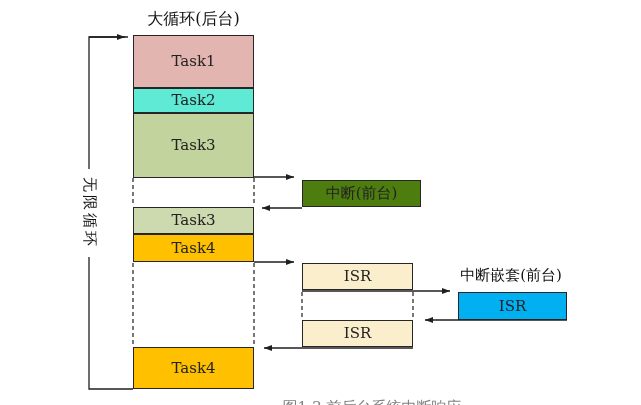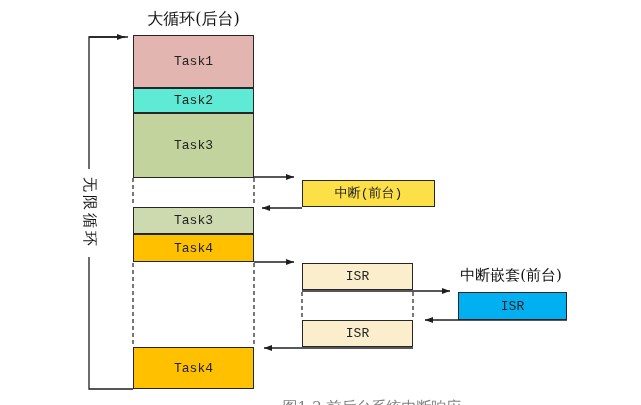--- a/index.html
+++ b/index.html
@@ -3,31 +3,31 @@
 <meta charset="utf-8">
 <style>
   html,body{margin:0;padding:0;background:#ffffff;}
   #canvas{
     position:relative;width:641px;height:405px;background:#ffffff;overflow:hidden;
     font-family:"DejaVu Serif","Liberation Serif",serif;color:#111;
   }
   .box{
     position:absolute;border:1px solid #262626;box-sizing:border-box;
     display:flex;align-items:center;justify-content:center;
-    font-size:13px;line-height:1;color:#222;font-family:Liberation Mono, monospace;
+    font-size:15px;line-height:1;color:#222;
   }
   
   .col{left:133px;width:121px;}
   #task1{top:35px;height:53px;background:#E3B5B0;}
   #task2{top:88px;height:25px;background:#5eead4;}
   #task3a{top:113px;height:65px;background:#C2D39E;}
   #task3b{top:207px;height:27px;background:#CDD9AE;}
   #task4a{top:234px;height:28px;background:#FFC000;}
   #task4b{top:347px;height:42px;background:#FFC000;}
-  #interrupt{left:302px;top:180px;width:133px;height:27px;background:#fde047;}
+  #interrupt{left:302px;top:180px;width:119px;height:27px;background:#4d7c0f;}
   #isr1{left:302px;top:263px;width:111px;height:27px;background:#FBEECD;}
   #isr2{left:302px;top:320px;width:111px;height:27px;background:#FBEECD;}
   #nestedisr{left:458px;top:292px;width:109px;height:28px;background:#00B0F0;}
   .caption-label{
     position:absolute;font-size:16px;color:#111;text-align:center;
   }
   #title{left:113px;top:9px;width:161px;}
   #nested-label{left:431px;top:266px;width:160px;font-size:15px;}
   #loop-label{
     position:absolute;left:80px;top:169px;height:88px;width:18px;

